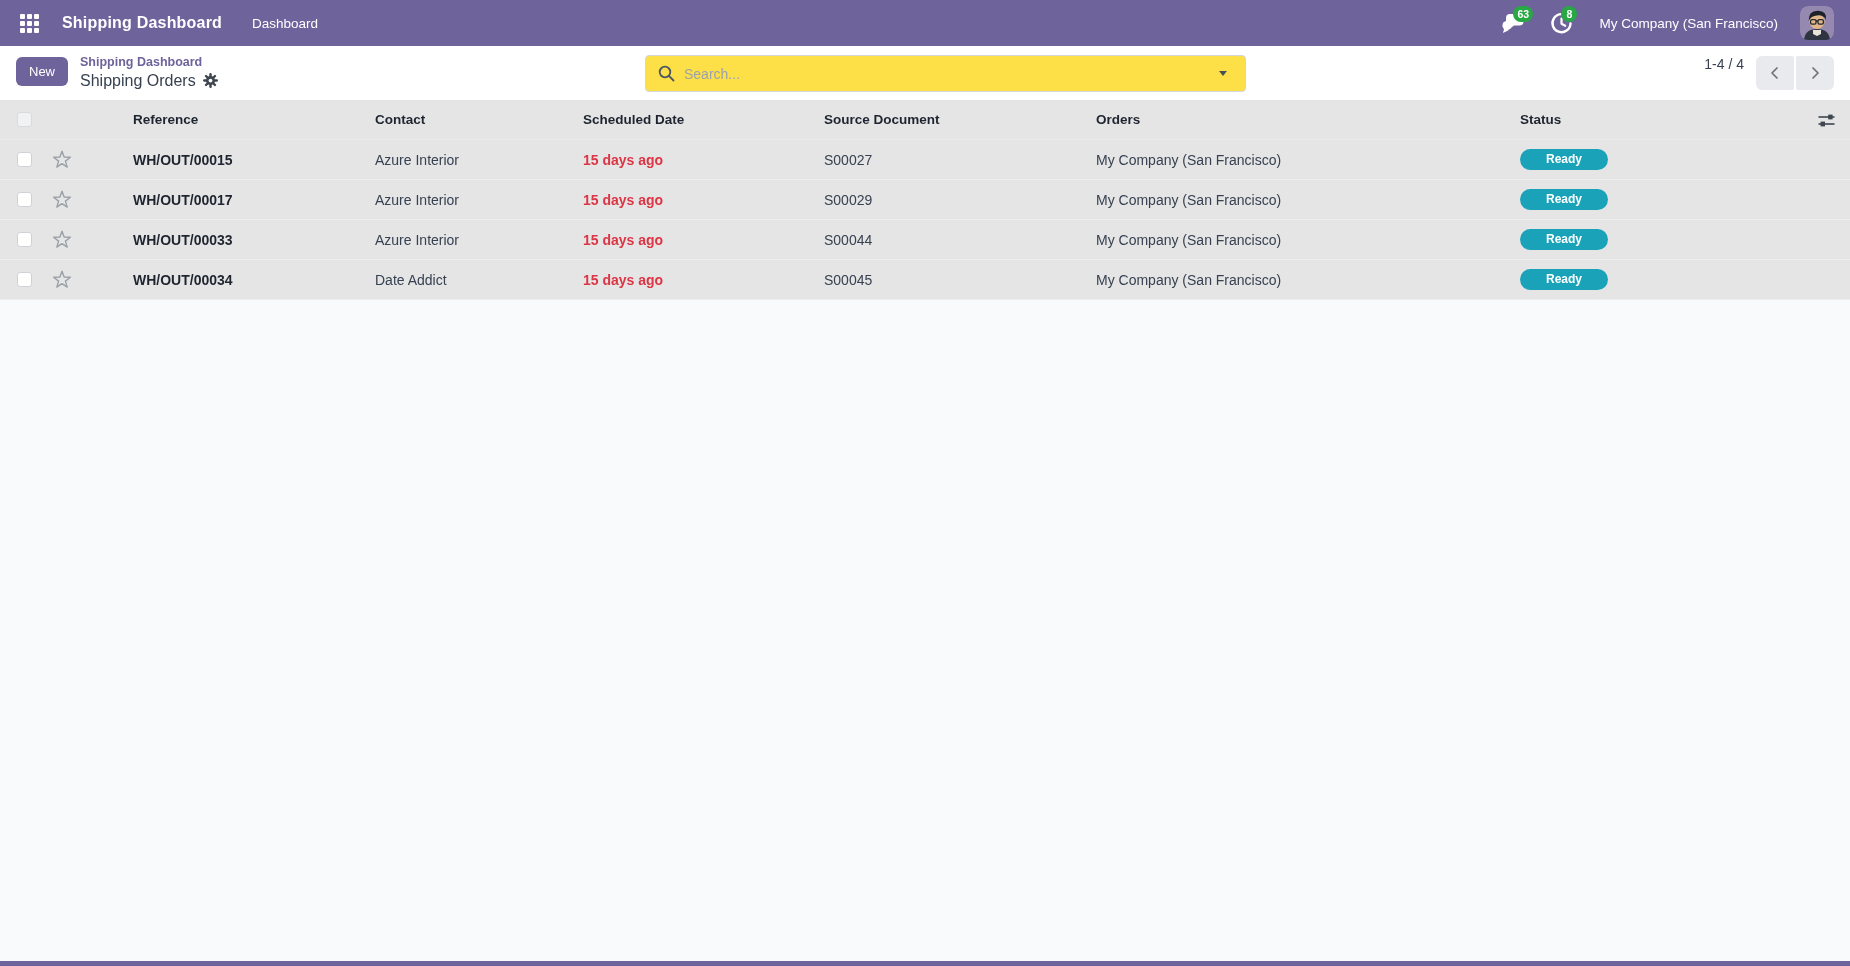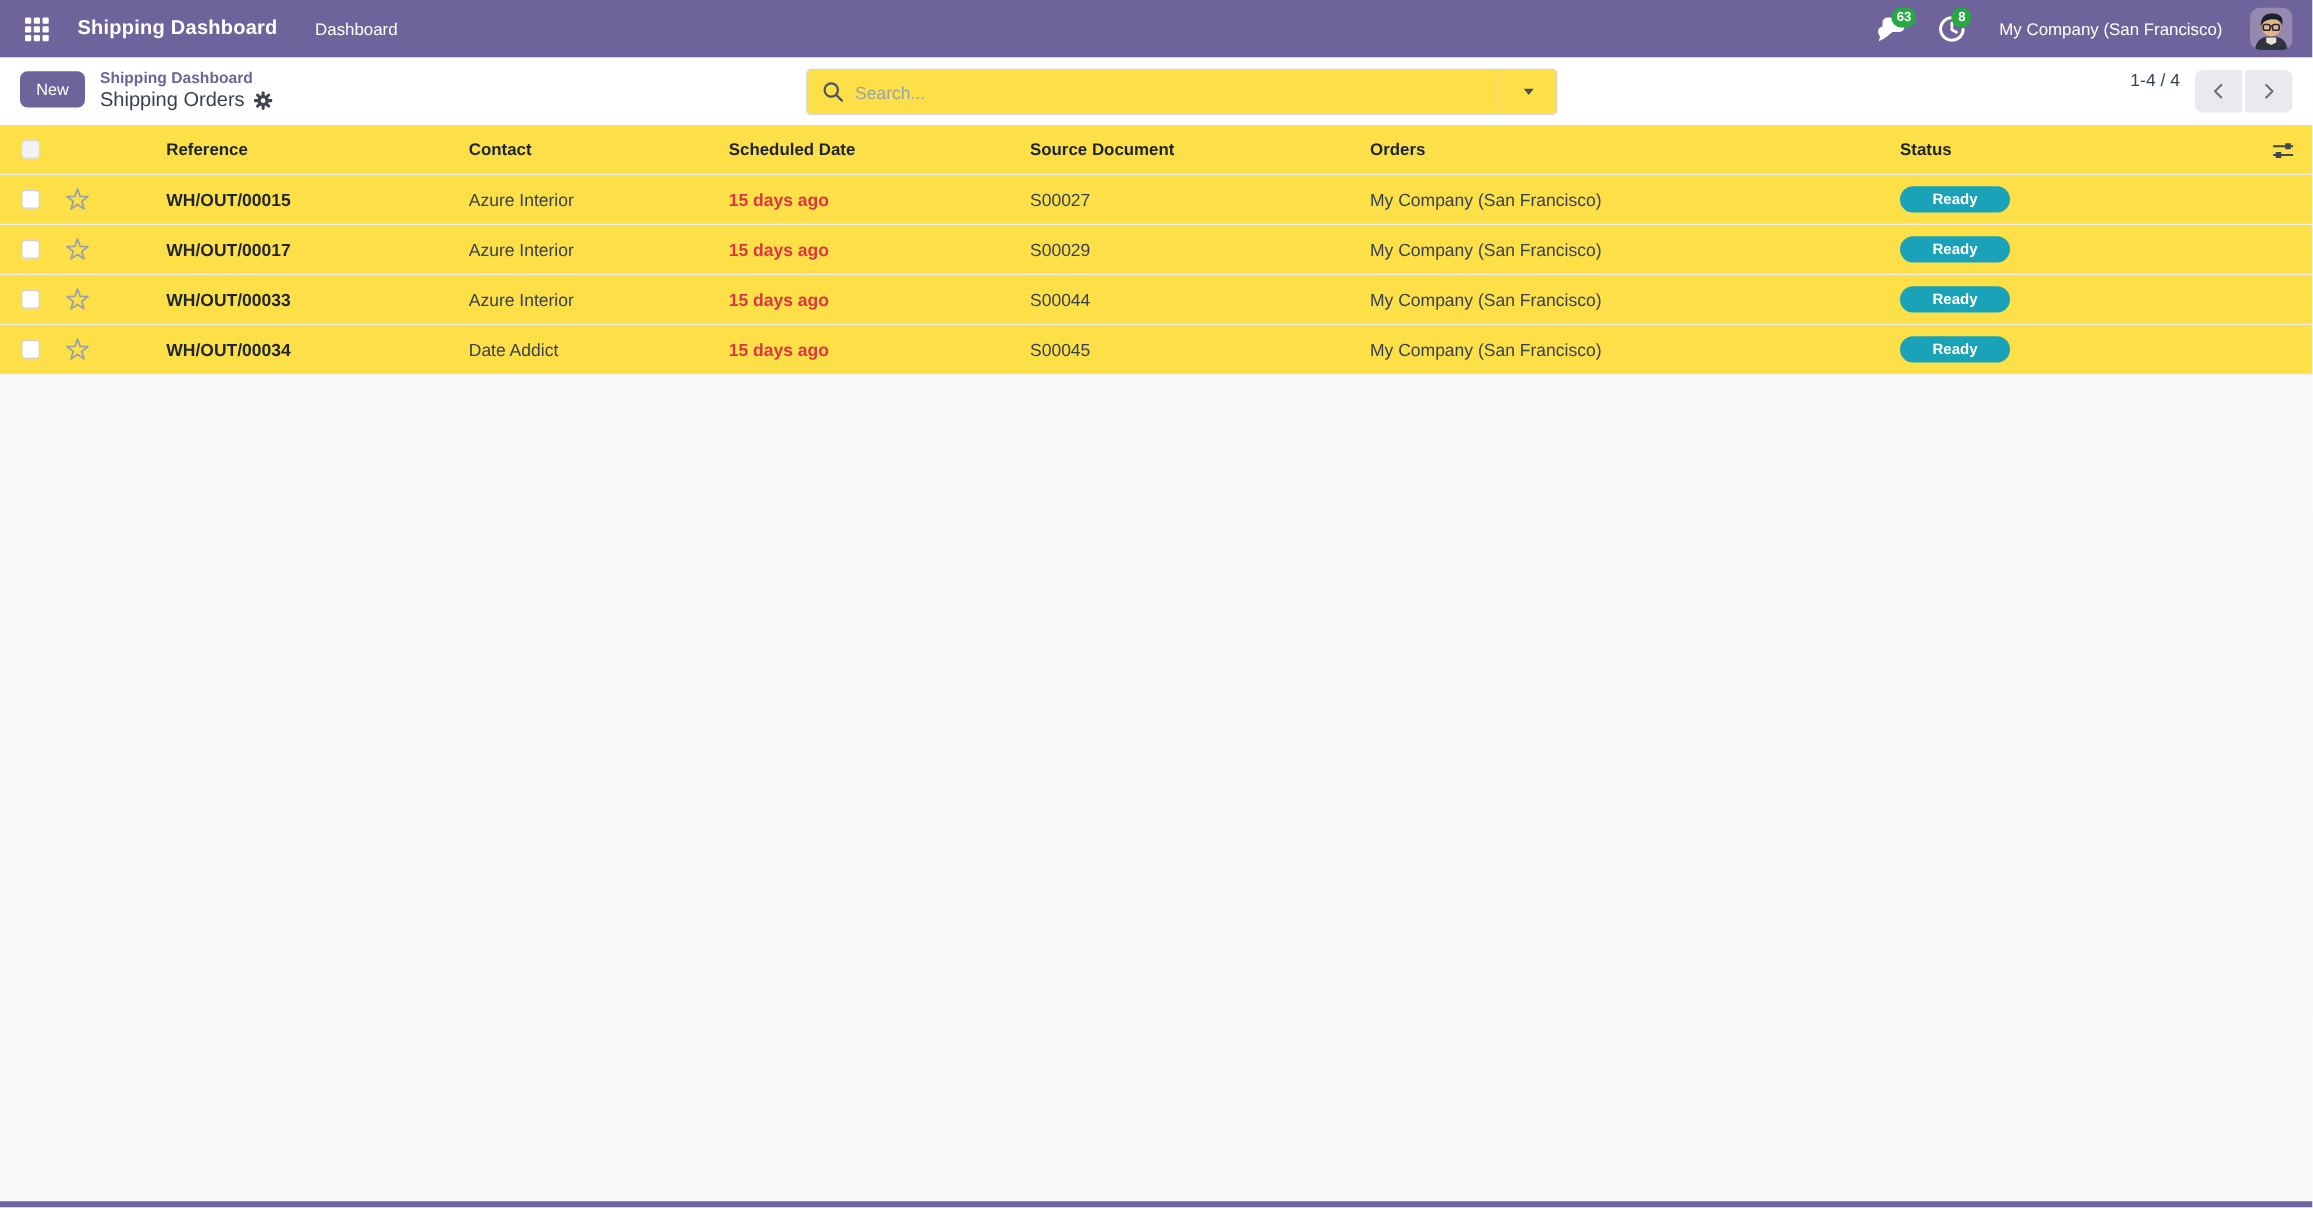--- a/index.html
+++ b/index.html
@@ -66,21 +66,21 @@
   .pager-text { font-size:14px; color:#374151; cursor:pointer; }
   .pager-buttons { display:flex; gap:2px; }
   .pager-btn {
     width:38px; height:34px; background:#e9eaed; border:none; cursor:pointer;
     display:flex; align-items:center; justify-content:center;
   }
   .pager-btn.prev { border-radius:6px 2px 2px 6px; }
   .pager-btn.next { border-radius:2px 6px 6px 2px; }
 
   
-  .list-view { flex:0 0 auto; background:#fde047; }
+  .list-view { flex:0 0 auto; background:#e5e5e5; }
   .lv-row {
     display:grid;
     grid-template-columns:44px 44px 287px 208px 241px 272px 424px 1fr;
     align-items:center;
   }
   .lv-header { height:40px; position:relative; border-bottom:1px solid #e9eaec; }
   .lv-header .hcell { font-size:13.5px; font-weight:700; color:#1f2530; cursor:pointer; }
   .cell-ref { padding-left:45px; }
   .data-row { height:40px; border-bottom:1px solid #eceef0; cursor:pointer; }
 

